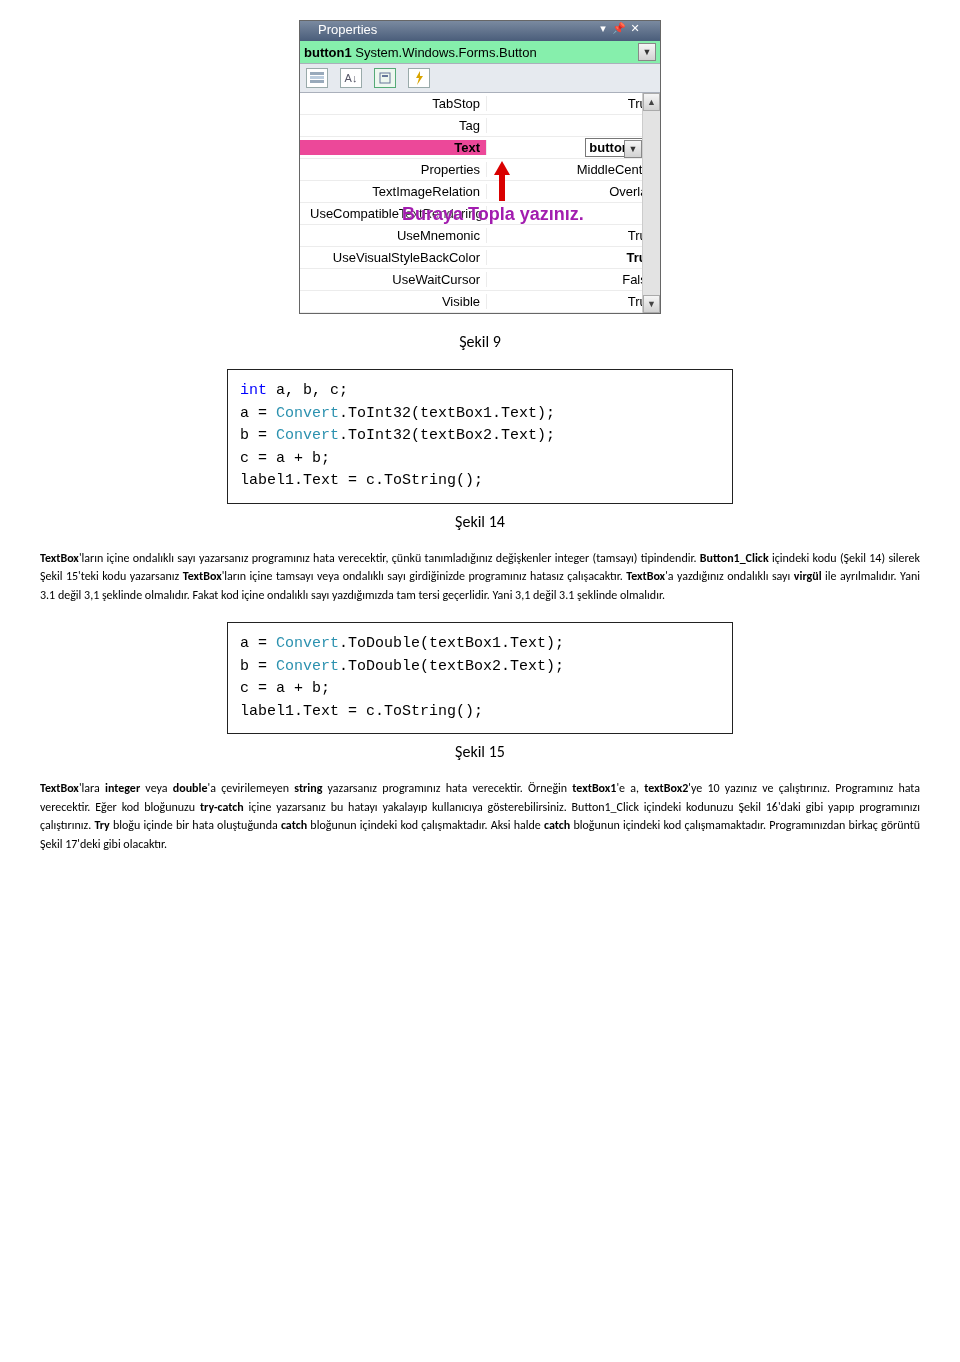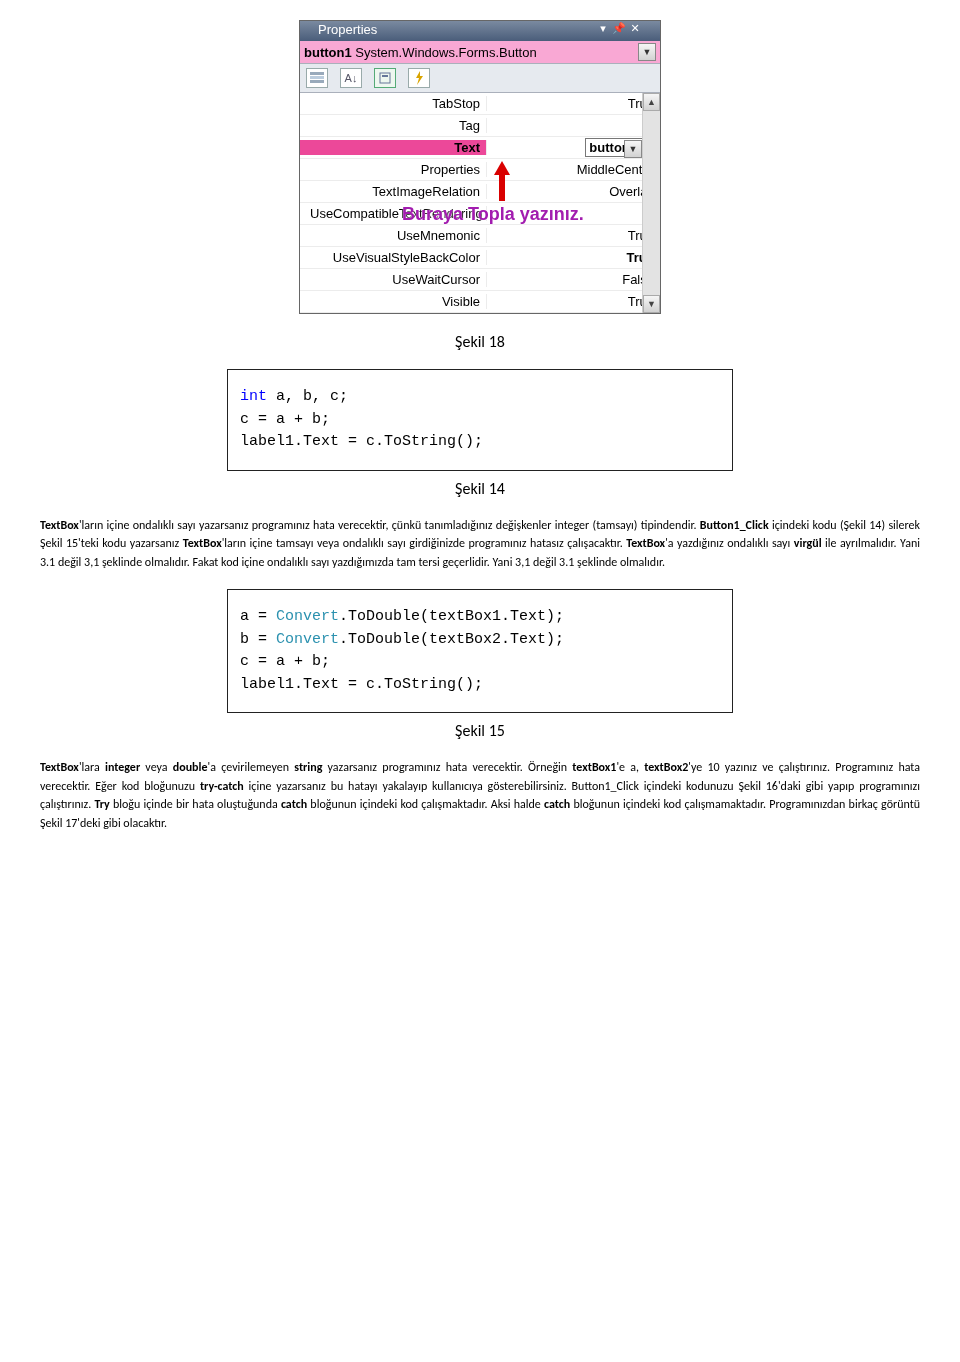--- a/index.html
+++ b/index.html
@@ -36,21 +36,21 @@
   .win-icon {
     width: 14px;
     height: 12px;
     display: flex;
     align-items: center;
     justify-content: center;
     font-size: 11px;
     color: #fff;
   }
   .prop-obj {
-    background: #f9a8d4;
+    background: #86efac;
     border-bottom: 1px solid #aab0bb;
     padding: 2px 4px;
     display: flex;
     align-items: center;
     justify-content: space-between;
   }
   .prop-obj-left b { font-weight: bold; }
   .combo-arrow {
     width: 16px;
     height: 16px;
@@ -195,21 +195,21 @@
   .caption {
     text-align: center;
     font-size: 16px;
     margin: 8px 0 18px 0;
   }
   
   .codebox {
     width: 480px;
     margin: 0 auto 8px auto;
     border: 1px solid #222;
-    padding: 16px 12px;
+    padding: 10px 12px;
     font-family: "Courier New", monospace;
     font-size: 15px;
     line-height: 1.5;
     color: #000;
     background: #fff;
   }
   .codebox .kw { color: #0000ff; }
   .codebox .cls { color: #2b91af; }
   
   .body-text {
@@ -310,24 +310,26 @@
       <div class="scroll-col">
         <div class="scroll-btn">▲</div>
         <div class="scroll-btn">▼</div>
       </div>
 
       <div class="arrow-up"></div>
       <div class="annotation">Buraya Topla yazınız.</div>
     </div>
   </div>
 
-  <div class="caption">Şekil 18</div>
+  <div class="caption">Şekil 9</div>
 
   <div class="codebox">
     <div><span class="kw">int</span><span> a, b, c;</span></div>
+    <div><span>a = </span><span class="cls">Convert</span><span>.ToInt32(textBox1.Text);</span></div>
+    <div><span>b = </span><span class="cls">Convert</span><span>.ToInt32(textBox2.Text);</span></div>
     <div><span>c = a + b;</span></div>
     <div><span>label1.Text = c.ToString();</span></div>
   </div>
 
   <div class="caption">Şekil 14</div>
 
   <p class="body-text">
     <b>TextBox</b><span>'ların içine ondalıklı sayı yazarsanız programınız hata verecektir, çünkü tanımladığınız değişkenler integer (tamsayı) tipindendir. </span><b>Button1_Click</b><span> içindeki kodu (Şekil 14) silerek Şekil 15'teki kodu yazarsanız </span><b>TextBox</b><span>'ların içine tamsayı veya ondalıklı sayı girdiğinizde programınız hatasız çalışacaktır. </span><b>TextBox</b><span>'a yazdığınız ondalıklı sayı </span><b>virgül</b><span> ile ayrılmalıdır. Yani 3.1 değil 3,1 şeklinde olmalıdır. Fakat kod içine ondalıklı sayı yazdığımızda tam tersi geçerlidir. Yani 3,1 değil 3.1 şeklinde olmalıdır.</span>
   </p>
 

